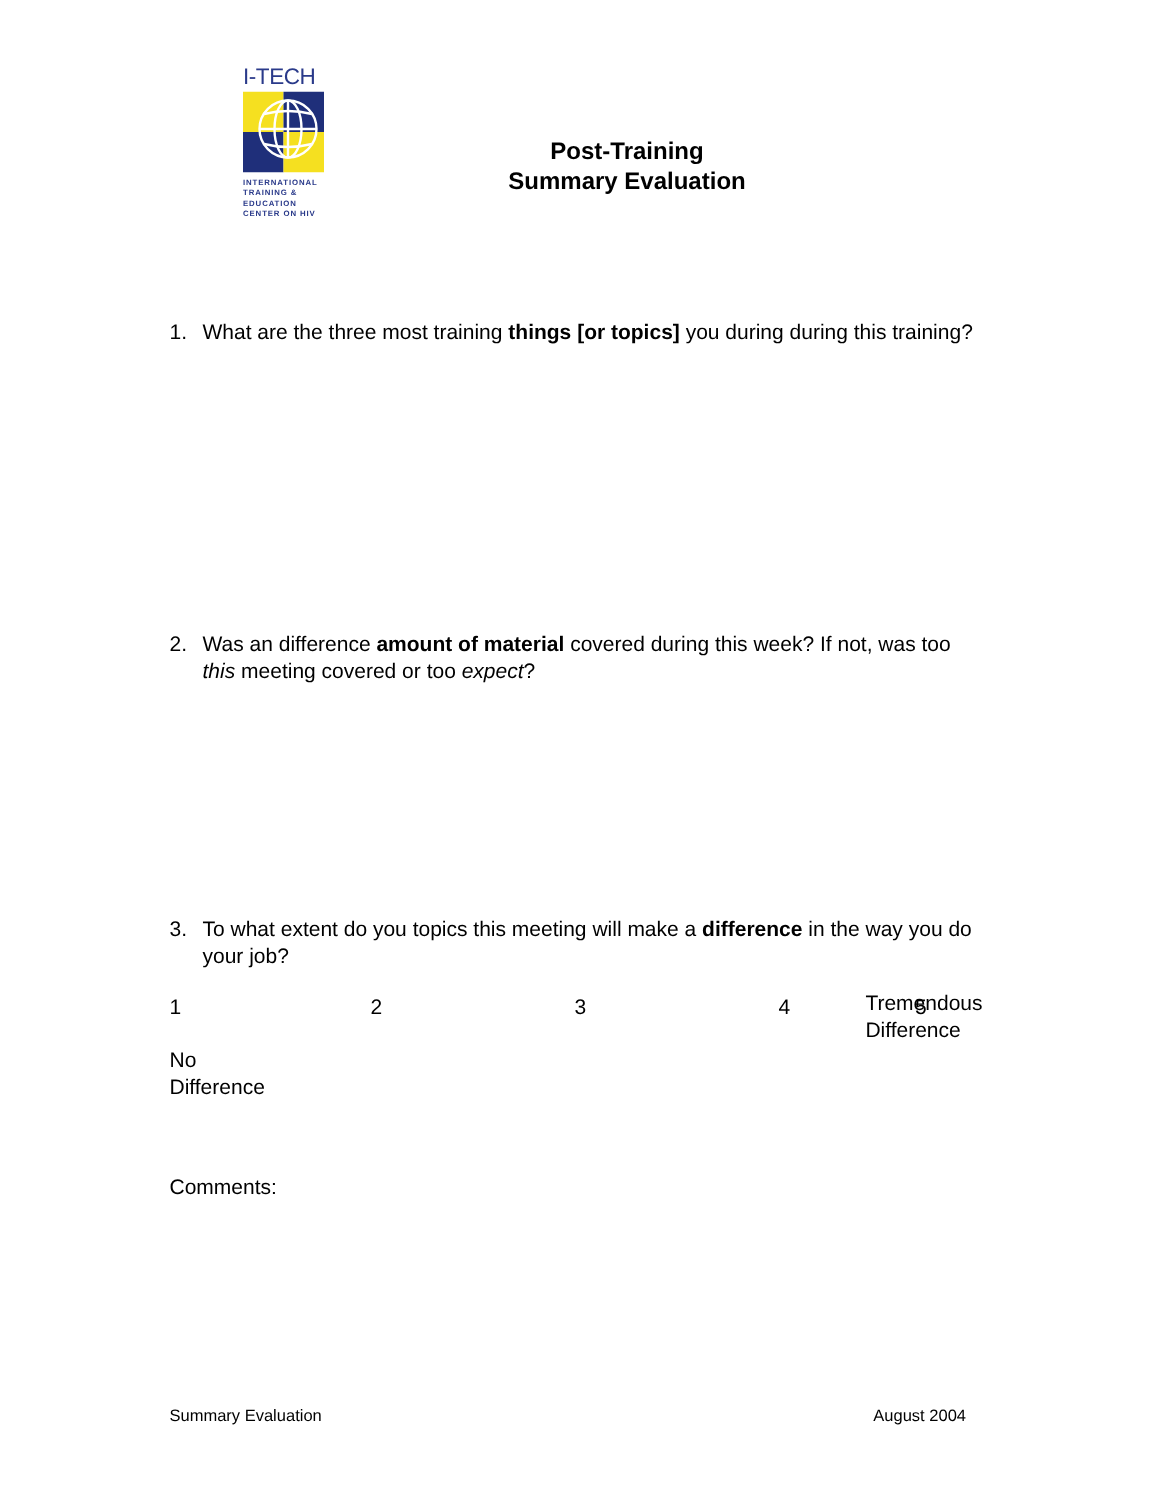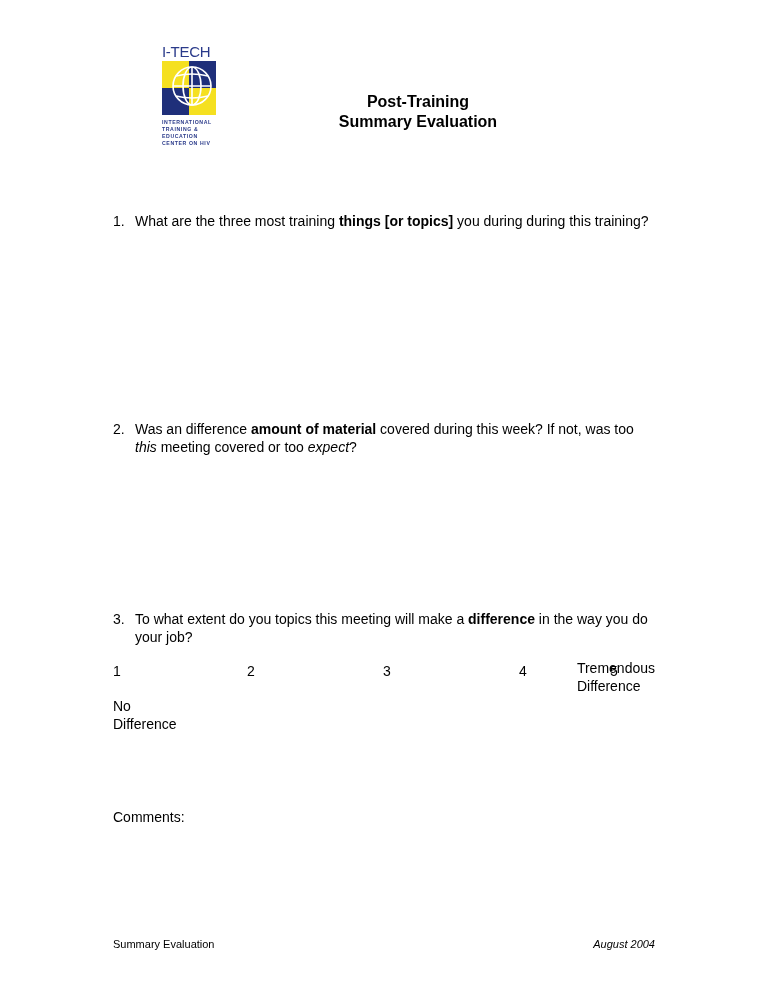--- a/index.html
+++ b/index.html
@@ -77,16 +77,16 @@
   <div class="abs lbl" style="left:113px; top:697px;">
     <div>No</div>
     <div>Difference</div>
   </div>
   <div class="abs lbl" style="right:113px; top:659px; text-align:left;">
     <div>Tremendous</div>
     <div>Difference</div>
   </div>
 </div>
 
-<div class="abs lbl" style="left:113px; top:808px;">Comments:</div>
+<div class="abs lbl" style="left:113px; top:782px;">Comments:</div>
 
 <div class="abs footer" style="left:113px;">Summary Evaluation</div>
-<div class="abs footer" style="right:113px;font-style:italic;">August 2004</div>
+<div class="abs footer" style="right:124px;">August 2004</div>
 
 </body></html>

